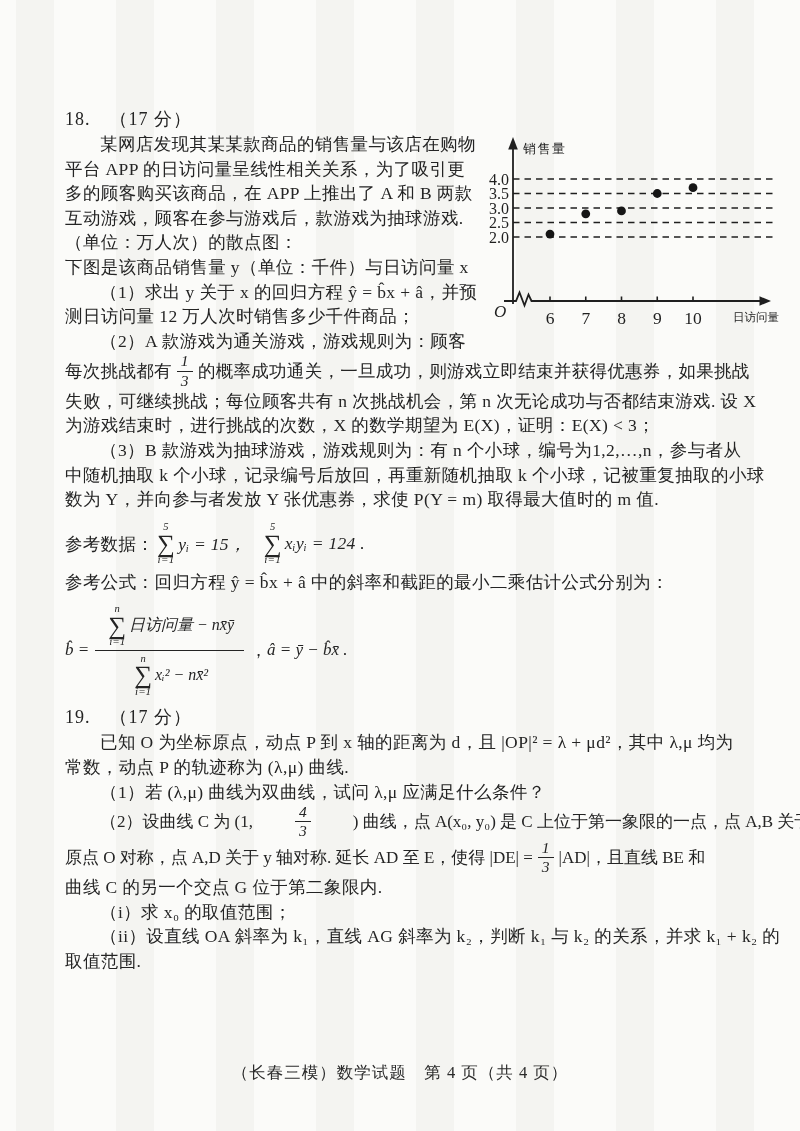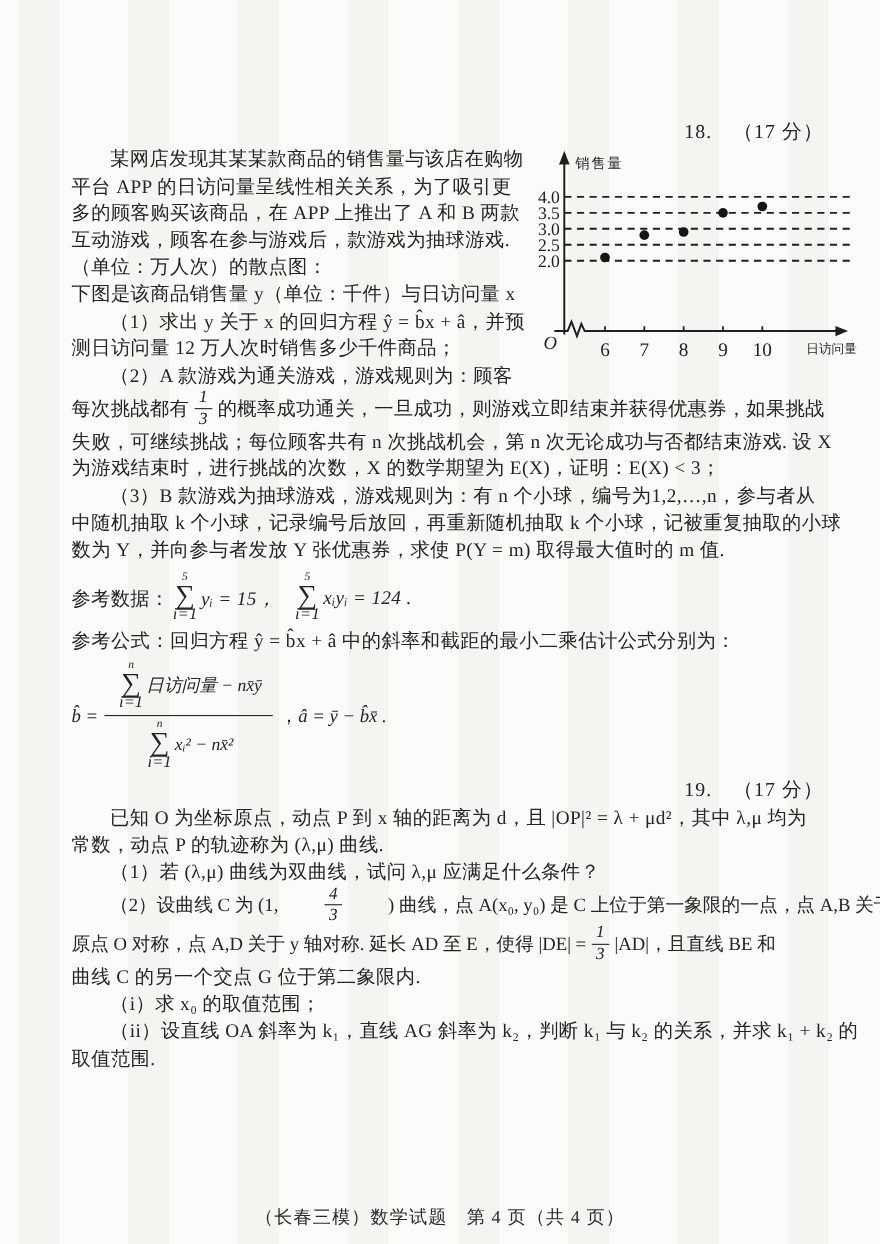--- a/index.html
+++ b/index.html
@@ -5,47 +5,47 @@
   html,body{margin:0;padding:0;}
   .page{
     position:relative;width:800px;height:1131px;overflow:hidden;
     background:
       repeating-linear-gradient(90deg,
         #fbfbf9 0px,#fbfbf9 16px,#f4f4f1 16px,#f4f4f1 54px,#fbfbf9 54px,#fbfbf9 100px);
     color:#242424;
     font-family:"Liberation Serif","DejaVu Serif",serif;
   }
   .content{position:absolute;left:65px;top:106px;width:684px;}
-  .qhead{font-size:18px;line-height:26px;letter-spacing:1px;text-align:right;}
+  .qhead{font-size:18px;line-height:26px;letter-spacing:1px;}
   .ln{font-size:17.5px;line-height:24.6px;white-space:nowrap;letter-spacing:0.4px;}
   .ind{text-indent:35px;}
   .pad-ind{padding-left:35px;gap:37px;}
   .q18-cols{display:flex;}
   .q18-left{width:430px;}
   .chart-box{position:absolute;left:483px;top:134px;width:312px;height:202px;}
   .chart-box svg text{font-family:"Liberation Serif","DejaVu Serif",serif;}
   .mline{display:flex;align-items:center;font-size:17.5px;white-space:nowrap;letter-spacing:0.3px;}
   .mline.tight{font-size:17px;letter-spacing:0;}
   .frac{display:inline-flex;flex-direction:column;align-items:center;vertical-align:middle;
         margin:0 5px;line-height:1.05;font-size:15.5px;font-style:italic;}
   .frac .fnum{display:block;padding:0 4px 1px;border-bottom:1.4px solid #242424;}
   .frac .fden{display:block;padding-top:1px;}
   .sum{display:inline-flex;flex-direction:column;align-items:center;line-height:1;margin:0 3px;font-style:normal;}
   .sum .top{font-size:10.5px;font-style:italic;}
   .sum .sigma{font-size:25px;line-height:0.85;}
-  .sum .bot{font-size:15px;font-style:italic;}
+  .sum .bot{font-size:11px;font-style:italic;}
   .it{font-style:italic;}
   .refdata{margin-top:8px;margin-bottom:2px;min-height:48px;}
   .bigfrac{display:inline-flex;flex-direction:column;align-items:center;margin:0 6px;font-size:16px;}
   .bigfrac .bnum{display:flex;align-items:center;border-bottom:1.5px solid #242424;padding:0 10px 3px;}
   .bigfrac .bden{display:flex;align-items:center;padding-top:3px;}
   .formula-row{display:flex;align-items:center;font-size:17px;margin-top:6px;min-height:100px;}
   .q19{margin-top:4px;}
   .footer{position:absolute;left:0;top:1062px;width:100%;text-align:center;
-          font-size:16.5px;letter-spacing:1px;color:#2a2a2a;margin-top:34px;}
+          font-size:16.5px;letter-spacing:1px;color:#2a2a2a;}
 </style>
 </head>
 <body>
 
 <div class="page">
 
   <div class="chart-box"><svg width="312" height="202">
         <line x1="30" y1="45" x2="292" y2="45" stroke="#1f1f1f" stroke-width="1.7" stroke-dasharray="6.5 5"></line>
         <text x="26" y="50.5" text-anchor="end" font-size="16" fill="#1f1f1f">4.0</text>
         <line x1="30" y1="59.5" x2="292" y2="59.5" stroke="#1f1f1f" stroke-width="1.7" stroke-dasharray="6.5 5"></line>

